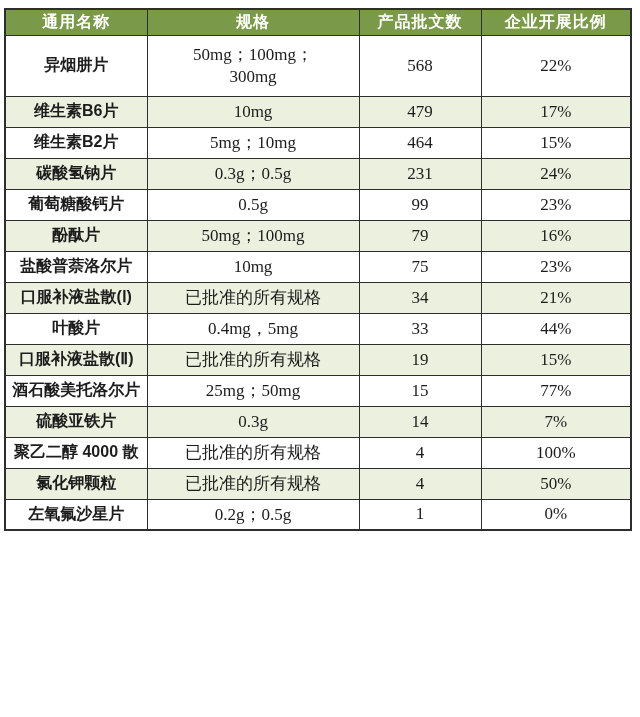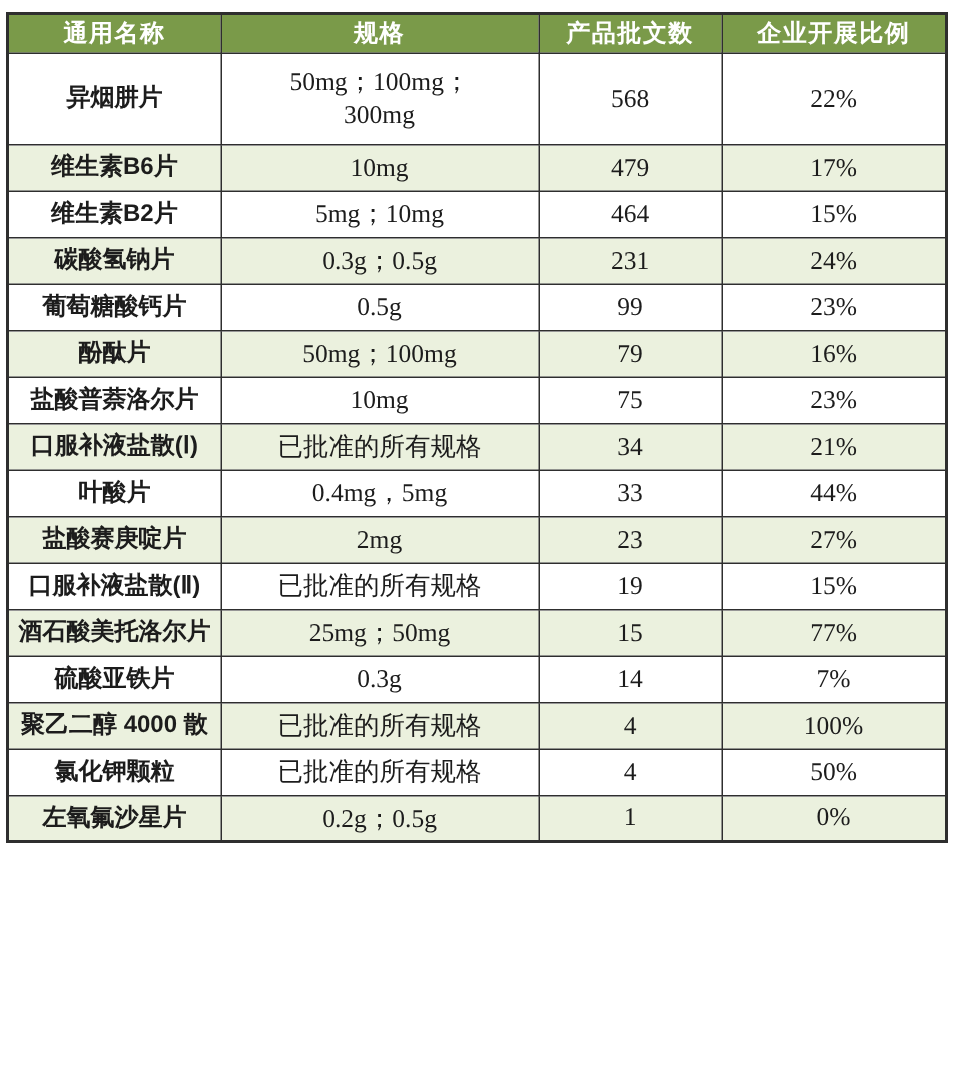--- a/index.html
+++ b/index.html
@@ -124,26 +124,20 @@
           <td class="num-col">34</td>
           <td class="num-col">21%</td>
         </tr>
         <tr>
           <td class="name-col">叶酸片</td>
           <td class="spec-col">0.4mg，5mg</td>
           <td class="num-col">33</td>
           <td class="num-col">44%</td>
         </tr>
         <tr>
-          <td class="name-col">盐酸赛庚啶片</td>
-          <td class="spec-col">2mg</td>
-          <td class="num-col">23</td>
-          <td class="num-col">27%</td>
-        </tr>
-        <tr>
           <td class="name-col">口服补液盐散(Ⅱ)</td>
           <td class="spec-col">已批准的所有规格</td>
           <td class="num-col">19</td>
           <td class="num-col">15%</td>
         </tr>
         <tr>
           <td class="name-col">酒石酸美托洛尔片</td>
           <td class="spec-col">25mg；50mg</td>
           <td class="num-col">15</td>
           <td class="num-col">77%</td>

